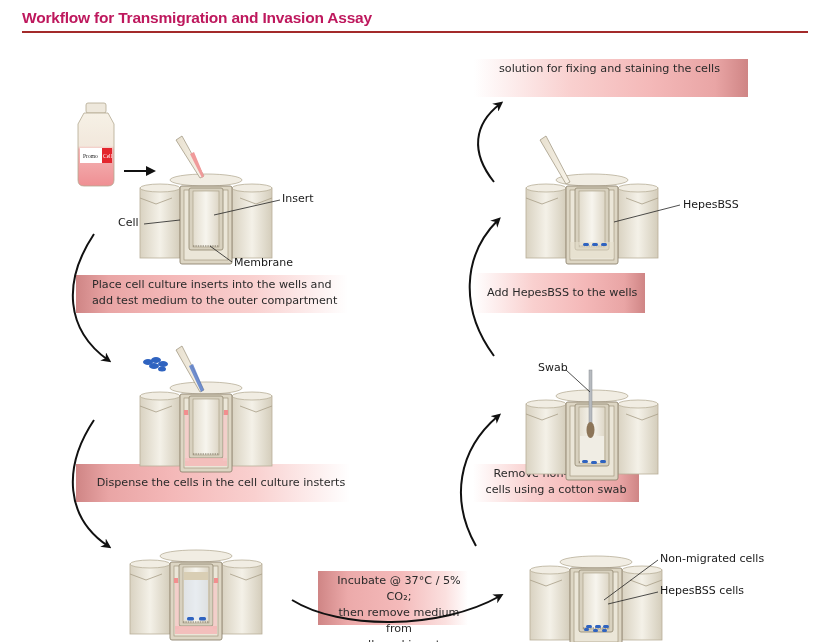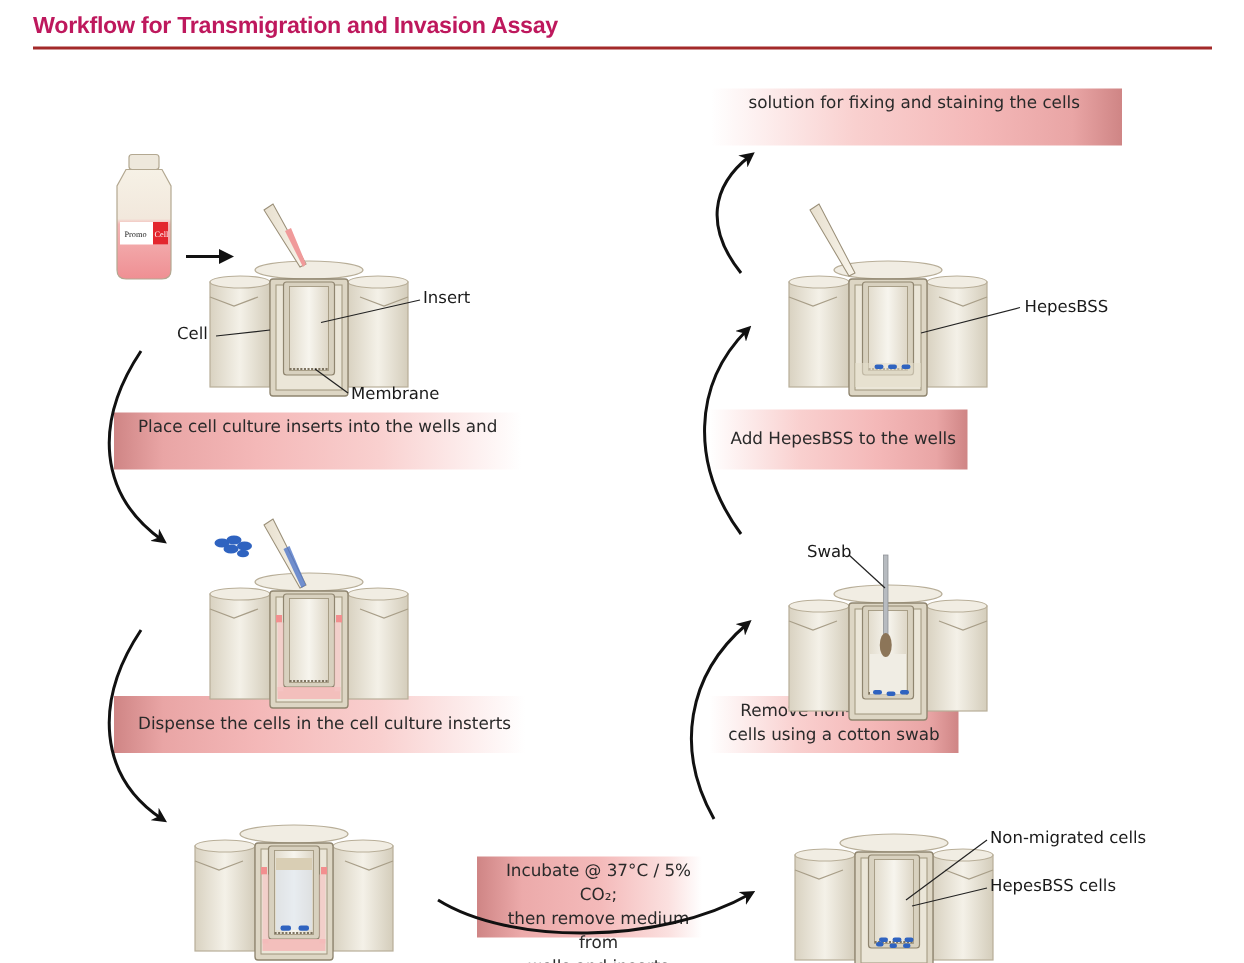--- a/index.html
+++ b/index.html
@@ -15,23 +15,24 @@
   svg.art { position:absolute; left:0; top:0; }
 </style>
 </head>
 <body>
 
 <div class="title">Workflow for Transmigration and Invasion Assay</div>
 <div class="rule"></div>
 
 <div class="band lr" style="left:76px; top:275px; width:272px; height:38px; padding:2px 0 0 16px;">
   <div>Place cell culture inserts into the wells and</div>
-</div>
-
-<div class="band lr" style="left:76px; top:464px; width:274px; height:38px; padding:11px 0 0 16px;">
+  <div>add test medium to the outer compartment</div>
+</div>
+
+<div class="band lr" style="left:76px; top:464px; width:274px; height:38px; padding:11px 0 0 16px;text-align:center;">
   <div>Dispense the cells in the cell culture insterts</div>
 </div>
 
 <div class="band cen" style="left:318px; top:571px; width:150px; height:54px; padding:2px 0 0 12px; text-align:center;">
   <div>Incubate @ 37°C / 5% CO₂;</div>
   <div>then remove medium from</div>
   <div>wells and inserts</div>
 </div>
 
 <div class="band rl" style="left:473px; top:464px; width:166px; height:38px; padding:2px 0 0 0; text-align:center;">

